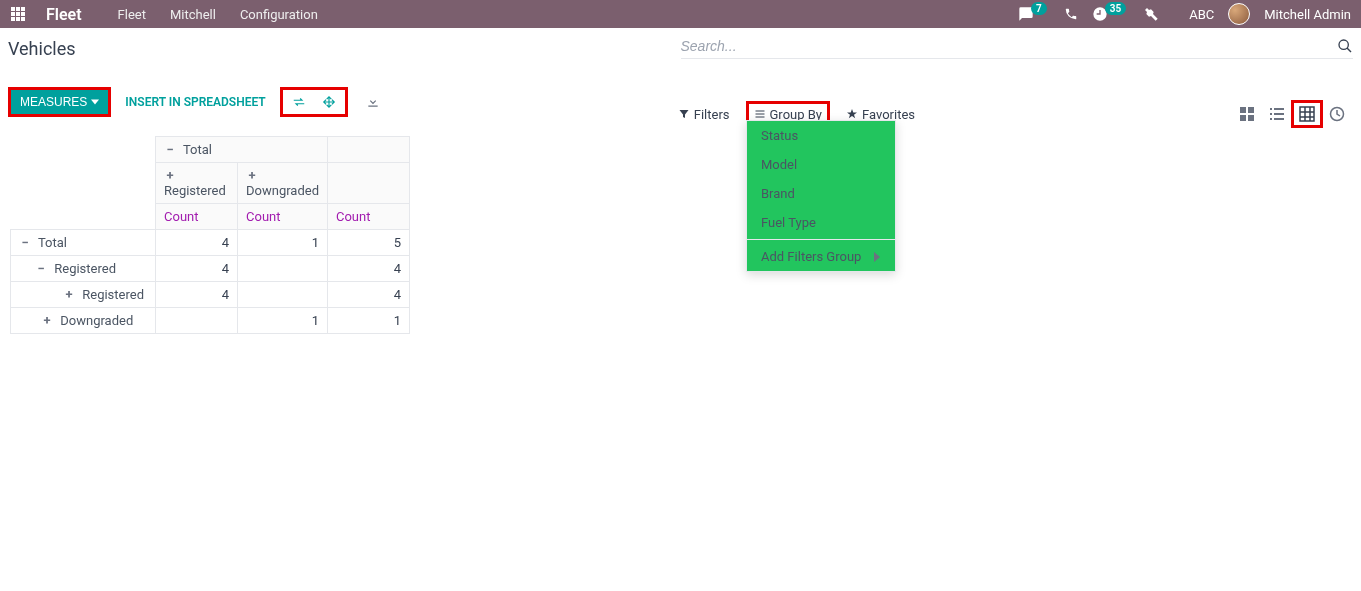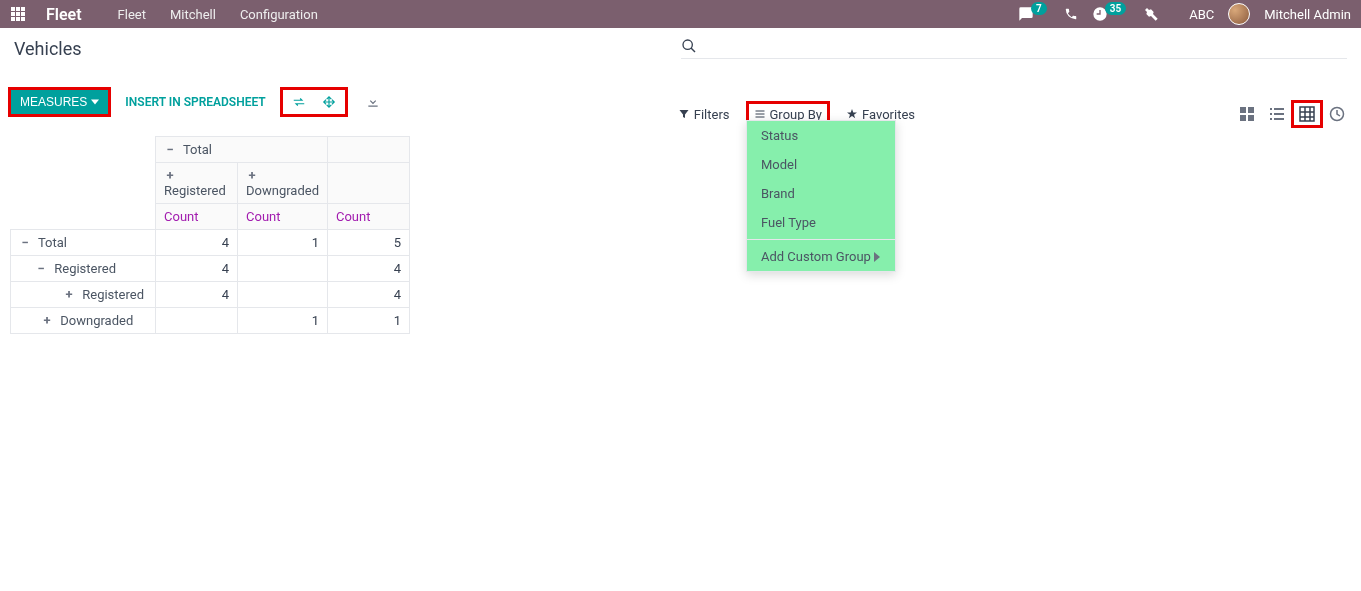--- a/index.html
+++ b/index.html
@@ -11,21 +11,21 @@
 .apps-icon { display: inline-flex; width: 16px; height: 16px; }
 .brand { font-size: 16px; font-weight: 600; margin-left: 4px; }
 .nav-links { display: flex; gap: 24px; margin-left: 20px; }
 .nav-links span { font-size: 13px; cursor: pointer; color: #eee; }
 .nav-right { margin-left: auto; display: flex; align-items: center; gap: 14px; }
 .nav-icon { position: relative; display: inline-flex; align-items: center; }
 .badge { background: #00a09d; color: #fff; border-radius: 10px; font-size: 10px; padding: 1px 5px; font-weight: 600; position: relative; top: -6px; left: -3px; }
 .avatar { width: 22px; height: 22px; border-radius: 50%; background: radial-gradient(circle at 30% 30%, #d9a87a, #8a5a3c); border: 1px solid #fff; }
 
 
-.header { display: flex; align-items: center; padding: 10px 14px; border-bottom: 1px solid transparent; }
+.header { display: flex; align-items: center; padding: 10px 8px; border-bottom: 1px solid transparent; }
 .title { font-size: 18px; color: #374151; }
 .search-area { margin-left: auto; width: 50%; display: flex; align-items: center; border-bottom: 1px solid #e5e7eb; padding-bottom: 4px; }
 .search-input { border: none; outline: none; width: 100%; font-size: 14px; color: #555; background: transparent; }
 .search-input::placeholder { color: #9ca3af; font-style: italic; }
 .search-icon { color: #6b7280; }
 
 
 .control-panel { display: flex; align-items: center; padding: 8px 10px 10px 10px; }
 .left-buttons { display: flex; align-items: center; gap: 8px; }
 .measures-btn { background: #00a09d; color: #fff; border: none; padding: 6px 10px; font-weight: 400; font-size: 12px; cursor: pointer; display: flex; align-items: center; gap: 4px; }
@@ -35,21 +35,21 @@
 .dl-btn { color: #6b7280; margin-left: 6px; padding: 4px 6px; cursor: pointer; display: inline-flex; }
 .highlight-red { outline: 3px solid #e60000; outline-offset: -1px; }
 
 .right-controls { margin-left: auto; display: flex; align-items: center; gap: 12px; margin-top: 24px; }
 .cp-item { display: flex; align-items: center; gap: 4px; font-size: 13px; color: #374151; cursor: pointer; padding: 4px 6px; }
 .view-switcher { display: flex; align-items: center; gap: 2px; margin-left: 4px; }
 .view-btn { padding: 4px 6px; color: #6b7280; cursor: pointer; display: inline-flex; }
 .view-btn.active { color: #374151; }
 
 
-.dropdown { position: absolute; top: 120px; left: 746px; width: 150px; background: #86efac; border: 1px solid #e5e7eb; box-shadow: 0 3px 10px rgba(0,0,0,0.15); z-index: 10; }
+.dropdown { position: absolute; top: 120px; left: 746px; width: 150px; background: #22c55e; border: 1px solid #e5e7eb; box-shadow: 0 3px 10px rgba(0,0,0,0.15); z-index: 10; }
 .dropdown-item { padding: 7px 14px; font-size: 13px; color: #4b5563; cursor: pointer; }
 .dropdown-divider { border-top: 1px solid #e5e7eb; margin: 2px 0; }
 .dropdown-item.sub { display: flex; justify-content: space-between; align-items: center; }
 
 
 .pivot-wrap { padding: 0 10px; }
 table.pivot { border-collapse: collapse; }
 table.pivot th, table.pivot td { border: 1px solid #e5e7eb; padding: 5px 8px; font-size: 13px; text-align: left; margin-top: 48px; }
 table.pivot th { font-weight: 400; color: #4b5563; background: #fff; }
 table.pivot .header-row th { background: #fafafa; }
@@ -116,20 +116,21 @@
     </span>
     <span style="font-size:13px;margin-left:16px;">ABC</span>
     <span class="avatar"></span>
     <span style="font-size:13px;">Mitchell Admin</span>
   </div>
 </div>
 
 <div class="header">
   <div class="title">Vehicles</div>
   <div class="search-area">
+    <input class="search-input" placeholder="Search..." style="">
     <span class="search-icon">
       <svg width="16" height="16" viewBox="0 0 24 24" fill="none" stroke="#374151" stroke-width="2">
           <circle cx="10" cy="10" r="7"></circle>
           <line x1="21" y1="21" x2="15" y2="15"></line>
         </svg>
     </span>
   </div>
 </div>
 
 <div class="control-panel">
@@ -221,21 +222,21 @@
   </div>
 </div>
 
 <div class="dropdown">
   <div class="dropdown-item">Status</div>
   <div class="dropdown-item">Model</div>
   <div class="dropdown-item">Brand</div>
   <div class="dropdown-item">Fuel Type</div>
   <div class="dropdown-divider"></div>
   <div class="dropdown-item sub">
-    <span>Add Custom Group</span>
+    <span>Add Filters Group</span>
     <span>
       <svg width="8" height="10" viewBox="0 0 6 10" fill="#6b7280">
           <path d="M0 0l6 5-6 5z"></path>
         </svg>
     </span>
   </div>
 </div>
 
 <div class="pivot-wrap">
   <table class="pivot">

